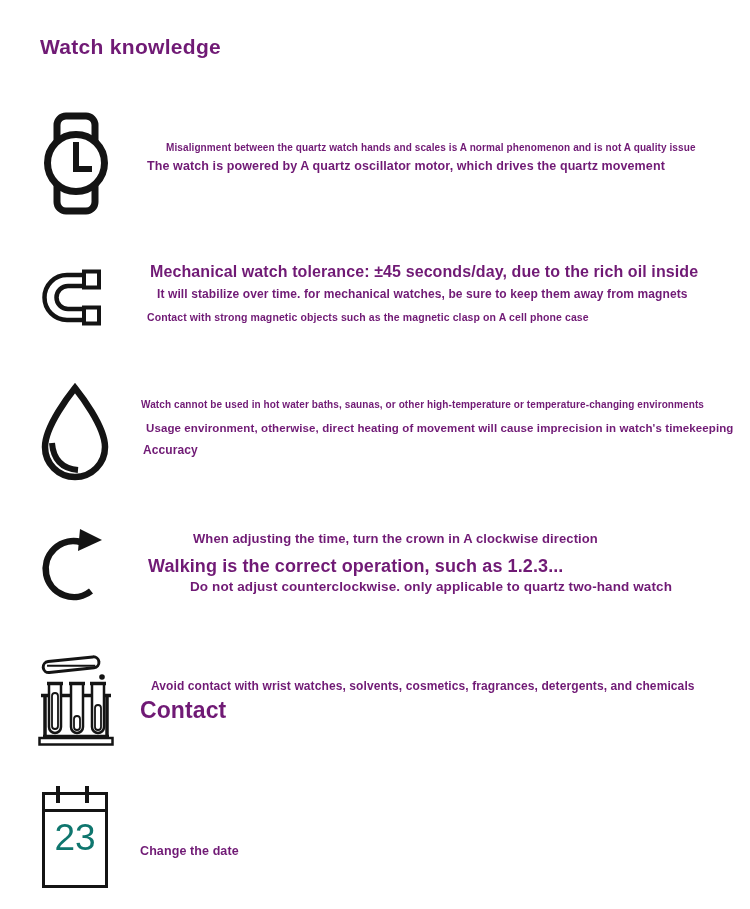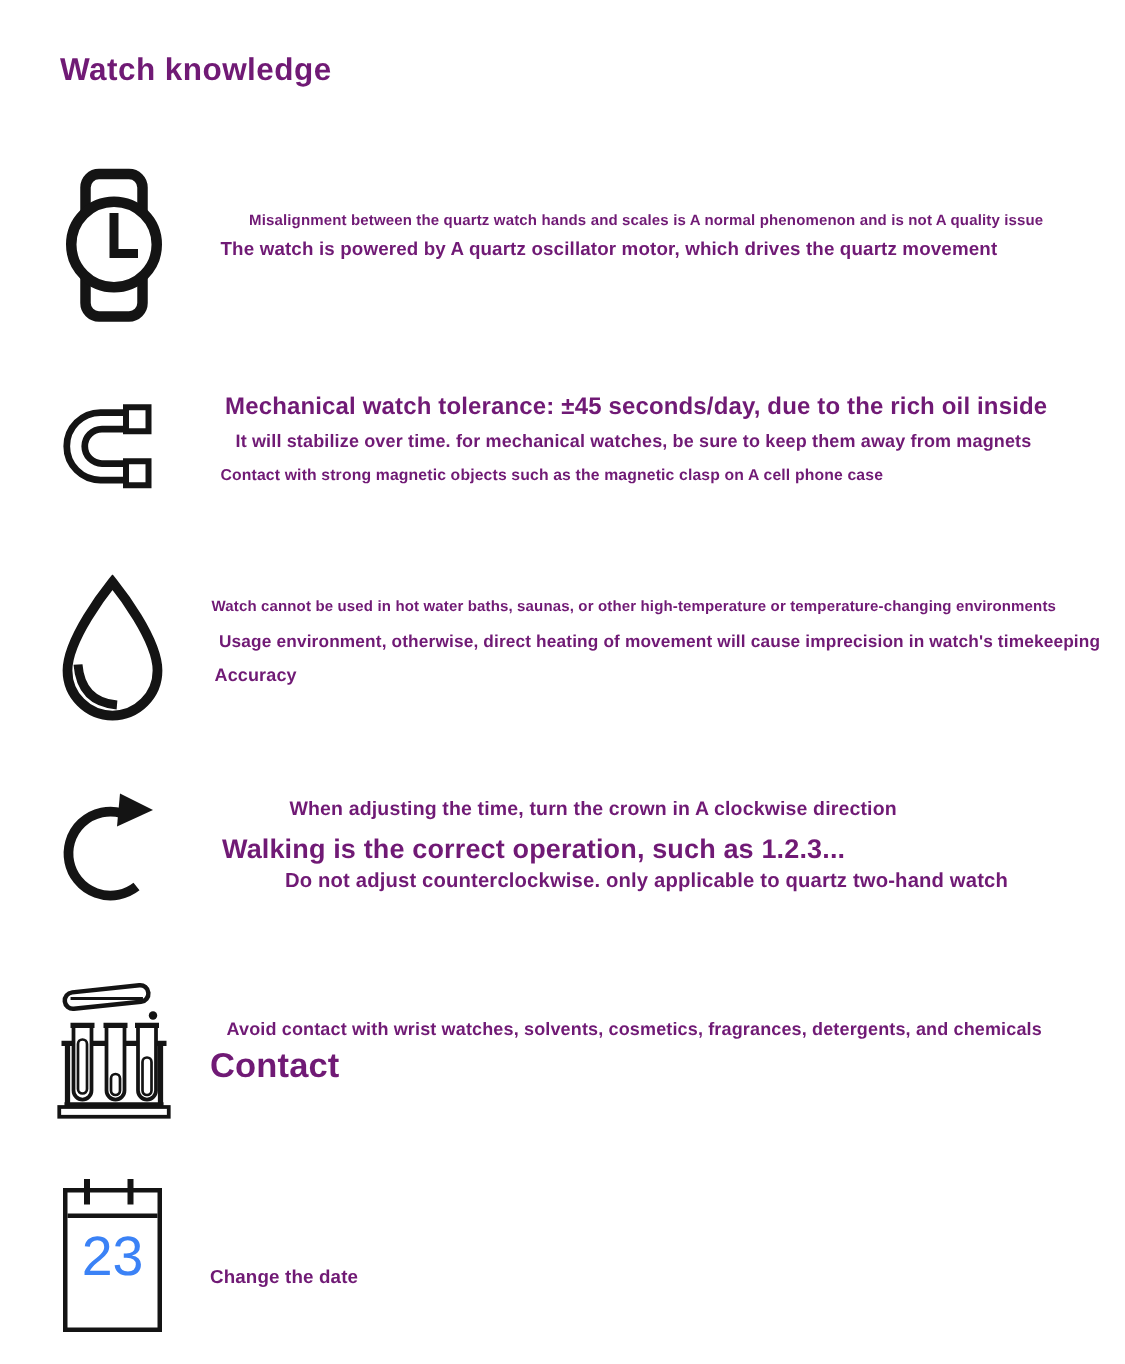--- a/index.html
+++ b/index.html
@@ -48,21 +48,21 @@
     position:absolute; top:0; left:0; right:0; height:14px;
     border-bottom:3px solid #141414;
   }
   #icon-calendar .cal-tick {
     position:absolute; top:-9px; width:3.5px; height:17px; background:#141414;
   }
   #icon-calendar .cal-tick.t1 { left:11px; }
   #icon-calendar .cal-tick.t2 { left:40px; }
   #icon-calendar .cal-day {
     position:absolute; top:24px; left:0; right:0; text-align:center;
-    font-size:37px; font-weight:400; color:#3b82f6; line-height:1;
+    font-size:37px; font-weight:400; color:#0f766e; line-height:1;
   }
 </style>
 </head>
 <body>
 
 <div id="page">
 
   <div id="title" class="t">Watch knowledge</div>
 
   <svg id="icon-watch" class="icon" width="68" height="103" viewBox="0 0 68 103">

